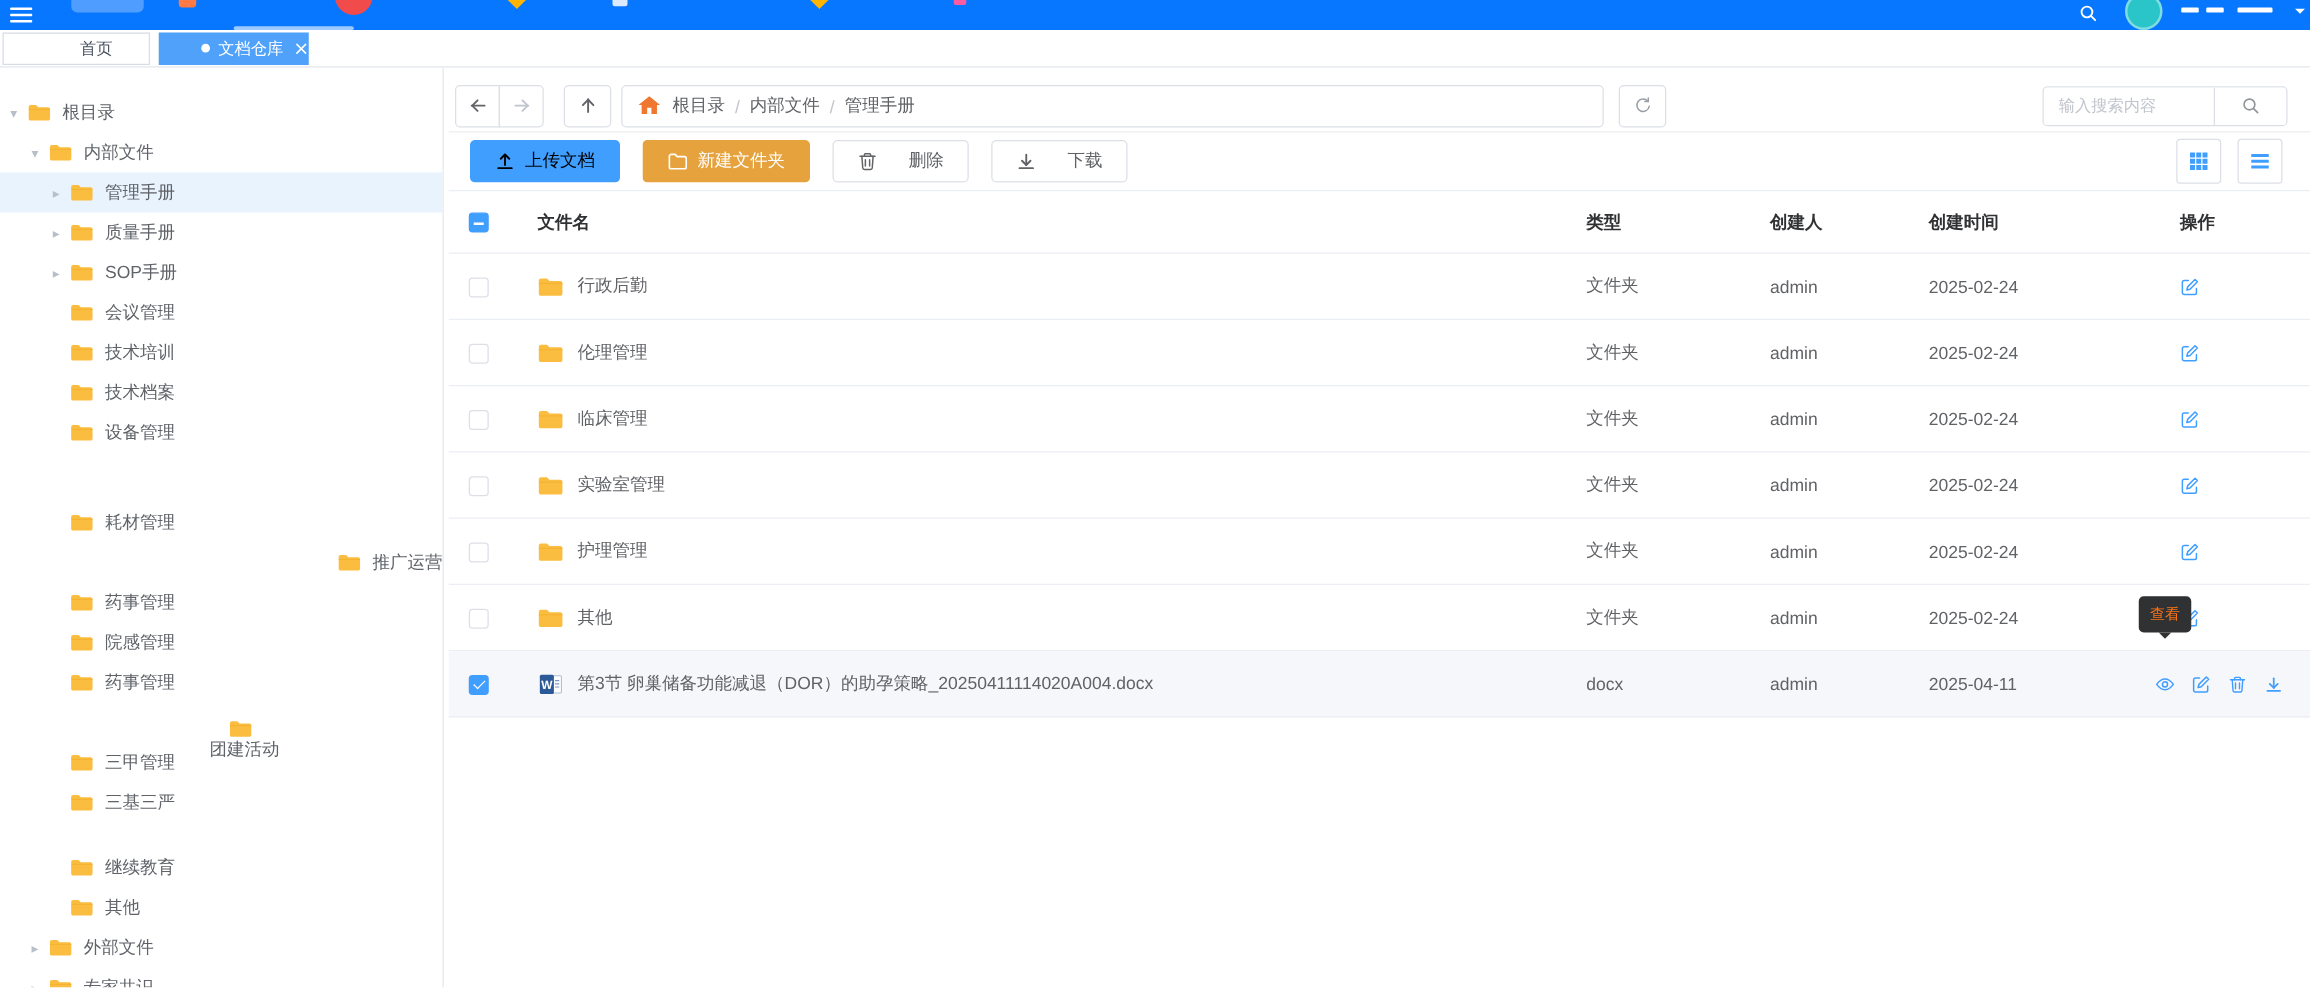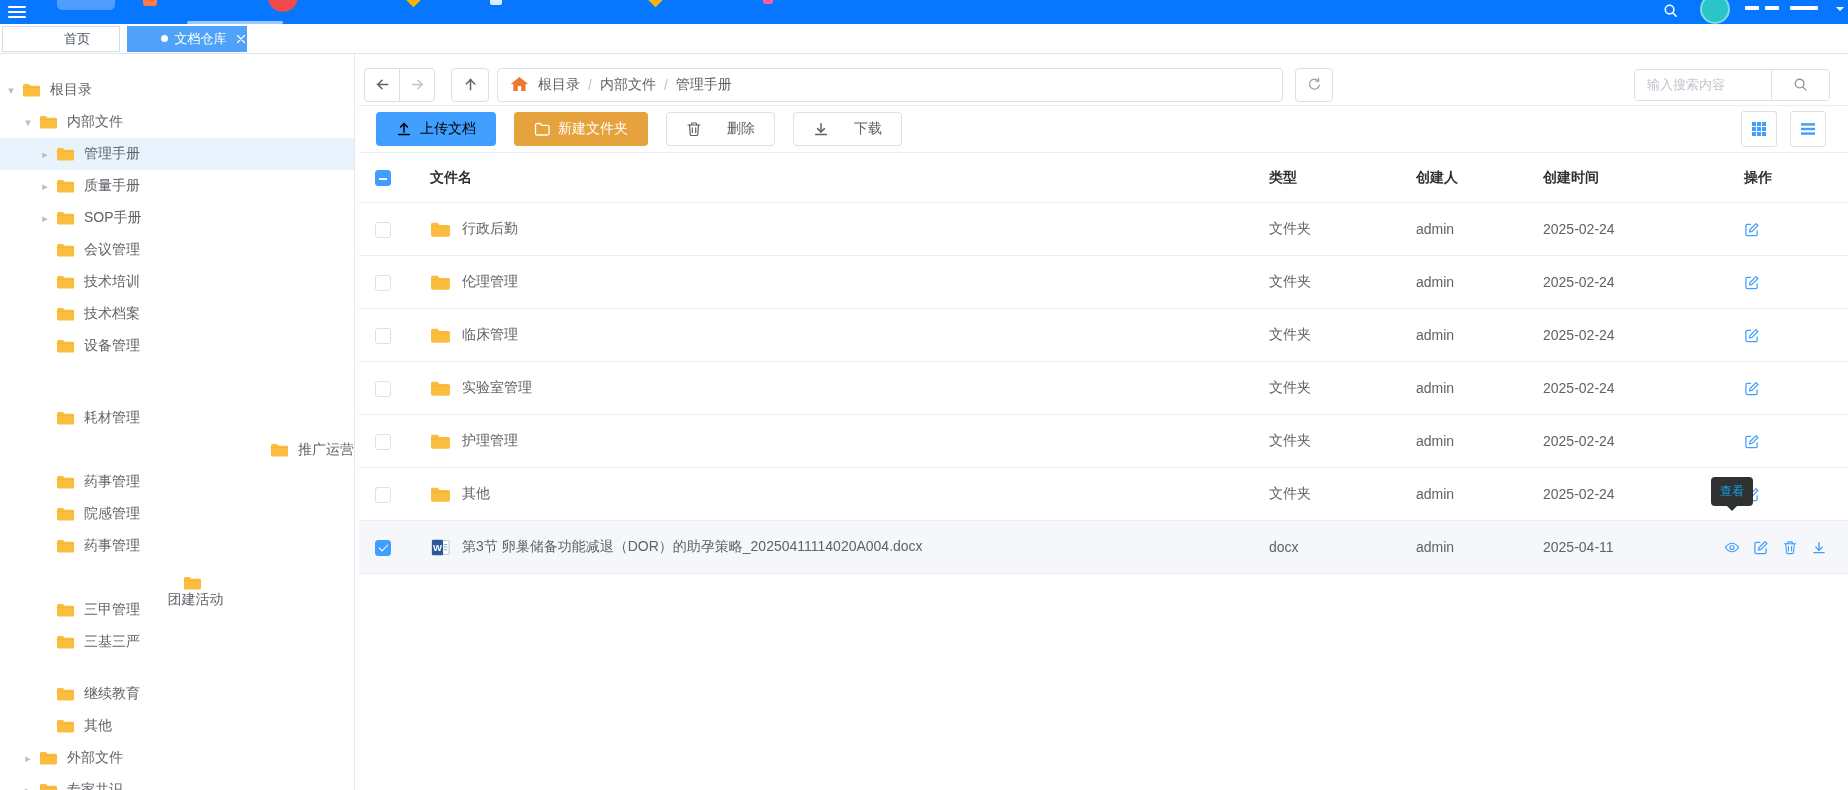--- a/index.html
+++ b/index.html
@@ -93,21 +93,21 @@
   .name-cell { display:flex; align-items:center; gap:11px; min-width:0; }
   .file-ic { width:21px; height:19px; flex:none; display:inline-flex; }
   .file-ic svg { width:100%; height:100%; }
   .fname { overflow:hidden; text-overflow:ellipsis; white-space:nowrap; }
   .acts { display:flex; align-items:center; gap:13px; color:#409EFF; }
   .acts.multi { margin-left:-20px; }
   .act { width:16px; height:15px; display:inline-flex; cursor:pointer; }
   .act svg { width:100%; height:100%; }
 
   
-  .tooltip { position:absolute; left:1711px; top:477px; background:#303133; color:#0ea5e9; font-size:12px; padding:6px 9px; border-radius:4px; z-index:9; }
+  .tooltip { position:absolute; left:1711px; top:477px; background:#303133; color:#f97316; font-size:12px; padding:6px 9px; border-radius:4px; z-index:9; }
   .tooltip::after { content:''; position:absolute; left:50%; bottom:-10px; transform:translateX(-50%); border:5px solid transparent; border-top-color:#303133; }
 </style>
 </head>
 <body>
 
 <div class="topbar">
   <span class="tb-burger"><svg viewBox="0 0 18 14" fill="none" stroke="#fff" stroke-width="2" stroke-linecap="round">
         <path d="M1 2h16M1 7h16M1 12h16"></path>
       </svg></span>
   <span class="tb-pill"></span>

